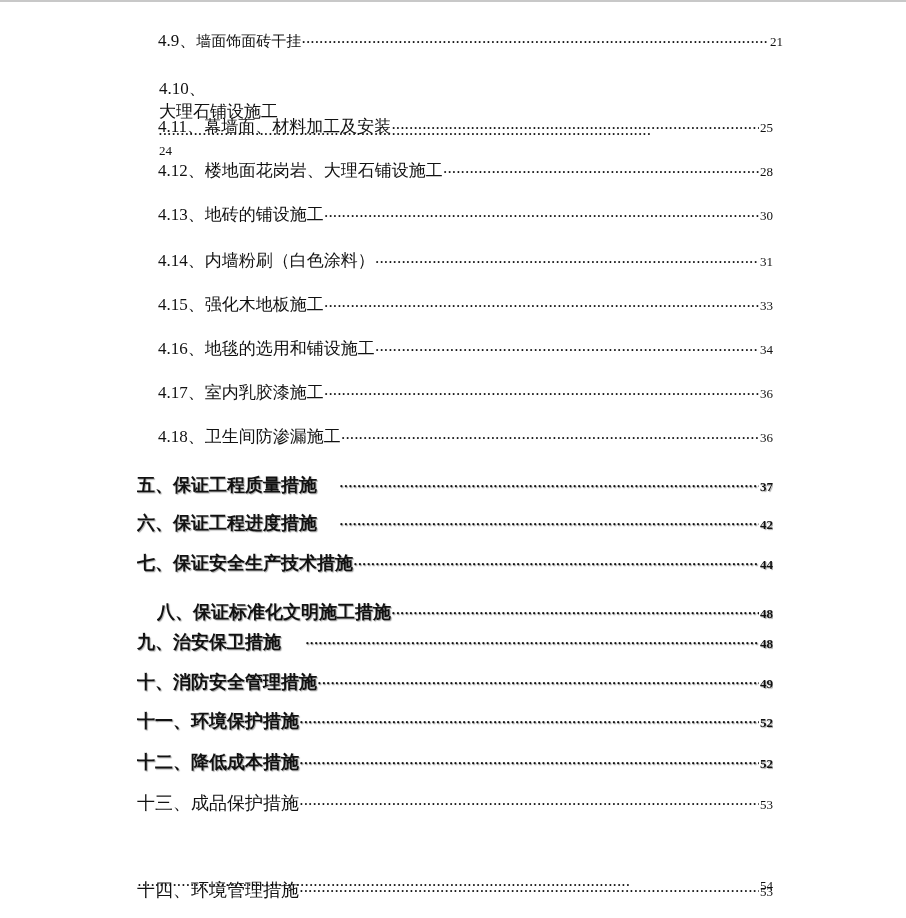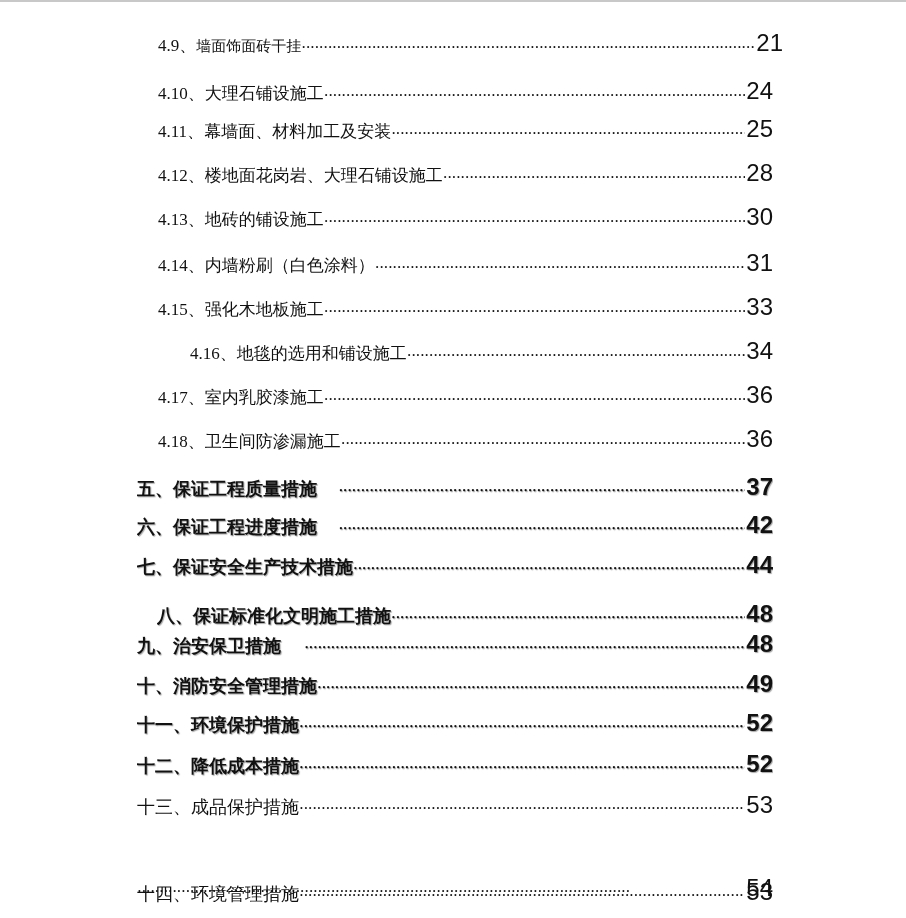--- a/index.html
+++ b/index.html
@@ -14,40 +14,40 @@
   .toc-row .num { font-family: "Liberation Serif", "DejaVu Serif", serif; }
   .toc-row .title { }
   .toc-row .leader {
     flex: 1 1 auto; overflow: hidden; margin: 0 1px;
     font-family: "Liberation Serif", serif; letter-spacing: 1.6px;
   }
   .toc-row .leader::before {
     content: "••••••••••••••••••••••••••••••••••••••••••••••••••••••••••••••••••••••••••••••••••••••••••••••••••••••••••••••••";
     font-size: 8px; vertical-align: middle;
   }
-  .toc-row .page { font-family: Liberation Sans, sans-serif; font-size: 24px; text-align: center; }
+  .toc-row .page { font-family: Liberation Serif, serif; font-size: 13px; text-align: center; }
   .sub { left: 158px; right: 133px; font-size: 17px; }
   .sub.first { right: 123px; }
   .sub.first .title { font-size: 15px; }
   .sec { left: 137px; right: 133px; font-size: 18px; font-weight: bold; text-shadow: 1px 1px 1px rgba(0,0,0,0.35); }
   .sec.plain { font-weight: normal; text-shadow: none; }
   .sec .gap { display: inline-block; width: 26px; }
 </style>
 </head>
 <body>
 
 <div class="top-rule"></div>
 
 <div class="toc-row sub first" style="top:29px;">
   <span class="num">4.9、</span>
   <span class="title">墙面饰面砖干挂</span>
   <span class="leader"></span>
   <span class="page">21</span>
 </div>
-<div class="toc-row sub" style="top:77px;">
+<div class="toc-row sub" style="top:77px;flex-direction:column;">
   <span class="num">4.10、</span>
   <span class="title">大理石铺设施工</span>
   <span class="leader"></span>
   <span class="page">24</span>
 </div>
 <div class="toc-row sub" style="top:115px;">
   <span class="num">4.11、</span>
   <span class="title">幕墙面、材料加工及安装</span>
   <span class="leader"></span>
   <span class="page">25</span>
@@ -69,21 +69,21 @@
   <span class="title">内墙粉刷（白色涂料）</span>
   <span class="leader"></span>
   <span class="page">31</span>
 </div>
 <div class="toc-row sub" style="top:293px;">
   <span class="num">4.15、</span>
   <span class="title">强化木地板施工</span>
   <span class="leader"></span>
   <span class="page">33</span>
 </div>
-<div class="toc-row sub" style="top:337px;margin-left:32px;">
+<div class="toc-row sub" style="top:337px;">
   <span class="num">4.16、</span>
   <span class="title">地毯的选用和铺设施工</span>
   <span class="leader"></span>
   <span class="page">34</span>
 </div>
 <div class="toc-row sub" style="top:381px;">
   <span class="num">4.17、</span>
   <span class="title">室内乳胶漆施工</span>
   <span class="leader"></span>
   <span class="page">36</span>

